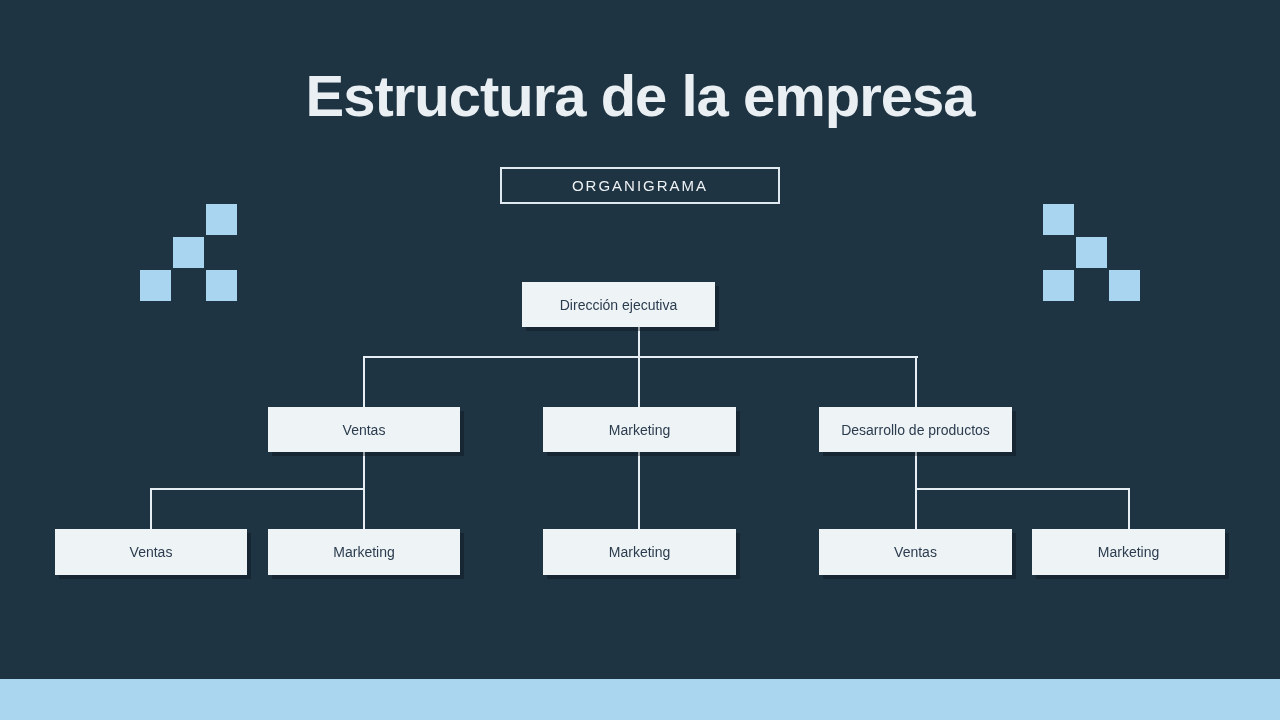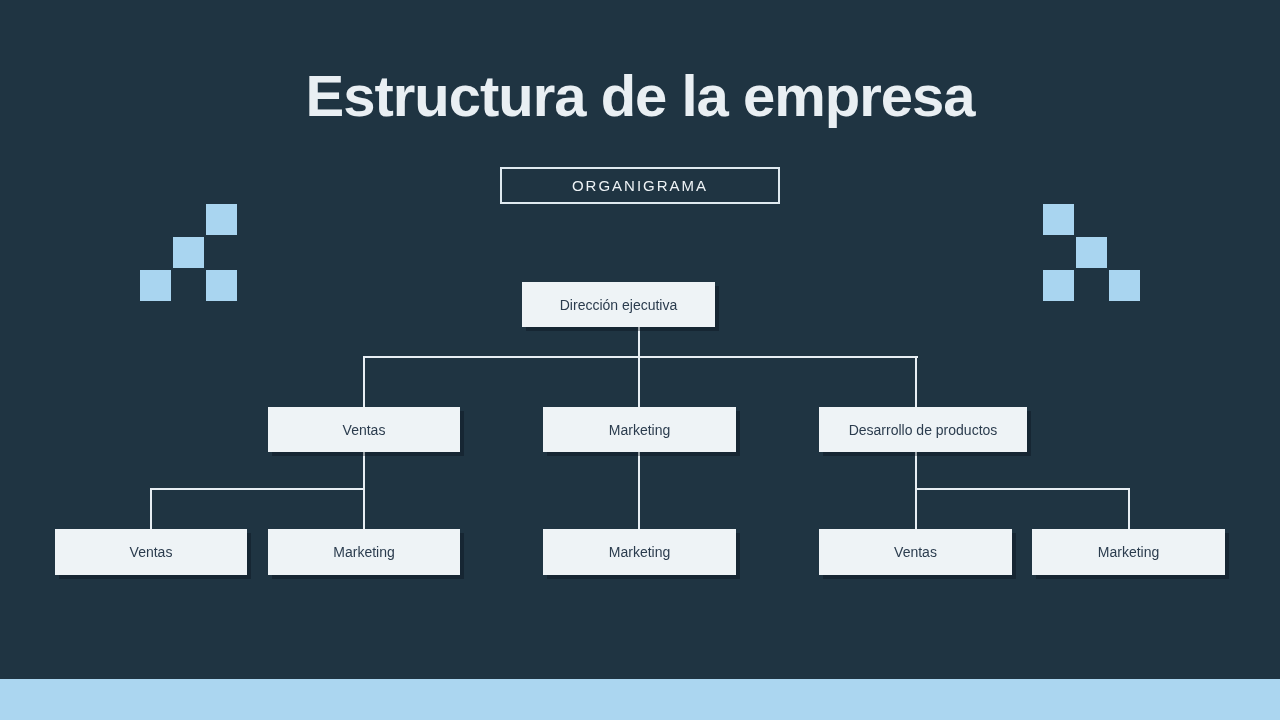--- a/index.html
+++ b/index.html
@@ -122,21 +122,21 @@
     <div class="node" style="left:522px;top:282px;width:193px;">
       <span>Dirección ejecutiva</span>
     </div>
 
     <div class="node" style="left:268px;top:407px;width:192px;">
       <span>Ventas</span>
     </div>
     <div class="node" style="left:543px;top:407px;width:193px;">
       <span>Marketing</span>
     </div>
-    <div class="node" style="left:819px;top:407px;width:208px;">
+    <div class="node" style="left:819px;top:407px;width:193px;">
       <span>Desarrollo de productos</span>
     </div>
 
     <div class="node" style="left:55px;top:529px;width:192px;height:46px;">
       <span>Ventas</span>
     </div>
     <div class="node" style="left:268px;top:529px;width:192px;height:46px;">
       <span>Marketing</span>
     </div>
     <div class="node" style="left:543px;top:529px;width:193px;height:46px;">

